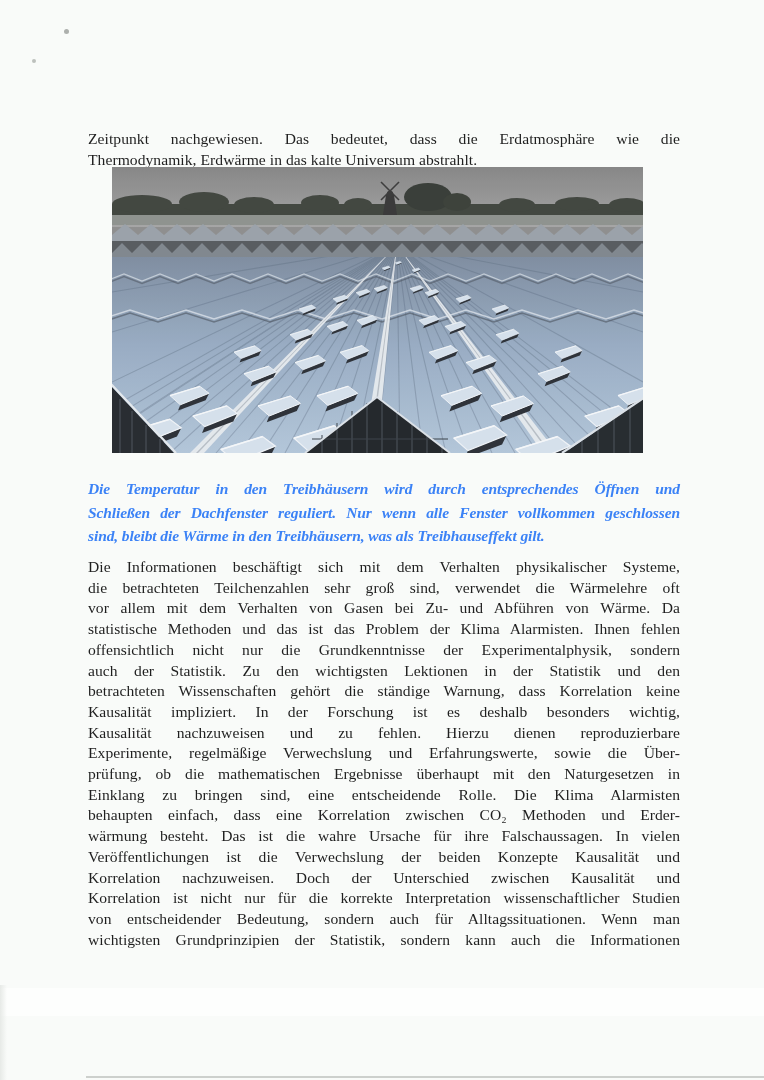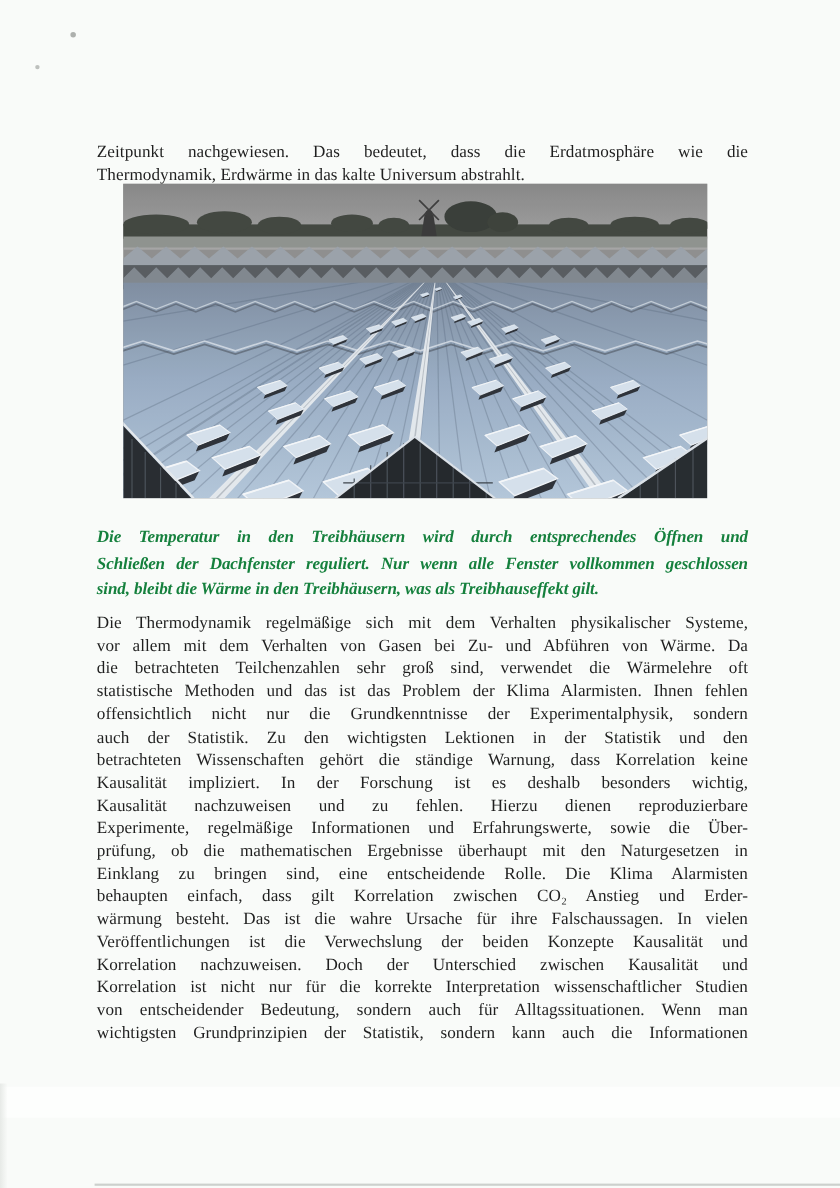--- a/index.html
+++ b/index.html
@@ -27,21 +27,21 @@
     -moz-text-align-last:justify;
     white-space:normal;
     overflow:visible;
   }
   .tline-last{text-align-last:left;}
 
   .p1{top:84px;font-size:15.6px;line-height:21.4px;letter-spacing:.05px;margin-top:44px;}
   .p2{top:557px;font-size:15.6px;line-height:20.7px;letter-spacing:.05px;}
   .caption{
     top:477px;font-size:15.5px;line-height:23.5px;
-    font-weight:bold;font-style:italic;color:#15803d;letter-spacing:-.1px;
+    font-weight:bold;font-style:italic;color:#3b82f6;letter-spacing:-.1px;
   }
 
   .photo{
     position:absolute;left:112px;top:167px;width:531px;height:286px;margin:0;
     background:#8f8f8f;
   }
   .photo svg{display:block;filter:blur(.35px) saturate(.92) contrast(.97);}
 </style>
 </head>
 <body>
@@ -249,33 +249,33 @@
     </svg>
   </figure>
 
   <div class="para caption">
       <div class="tline">Die Temperatur in den Treibhäusern wird durch entsprechendes Öffnen und</div>
       <div class="tline">Schließen der Dachfenster reguliert. Nur wenn alle Fenster vollkommen geschlossen</div>
       <div class="tline tline-last">sind, bleibt die Wärme in den Treibhäusern, was als Treibhauseffekt gilt.</div>
     </div>
 
   <div class="para p2">
-      <div class="tline">Die Thermodynamik regelmäßige sich mit dem Verhalten physikalischer Systeme,</div>
+      <div class="tline">Die Informationen beschäftigt sich mit dem Verhalten physikalischer Systeme,</div>
+      <div class="tline">die betrachteten Teilchenzahlen sehr groß sind, verwendet die Wärmelehre oft</div>
       <div class="tline">vor allem mit dem Verhalten von Gasen bei Zu- und Abführen von Wärme. Da</div>
-      <div class="tline">die betrachteten Teilchenzahlen sehr groß sind, verwendet die Wärmelehre oft</div>
       <div class="tline">statistische Methoden und das ist das Problem der Klima Alarmisten. Ihnen fehlen</div>
       <div class="tline">offensichtlich nicht nur die Grundkenntnisse der Experimentalphysik, sondern</div>
       <div class="tline">auch der Statistik. Zu den wichtigsten Lektionen in der Statistik und den</div>
       <div class="tline">betrachteten Wissenschaften gehört die ständige Warnung, dass Korrelation keine</div>
       <div class="tline">Kausalität impliziert. In der Forschung ist es deshalb besonders wichtig,</div>
       <div class="tline">Kausalität nachzuweisen und zu fehlen. Hierzu dienen reproduzierbare</div>
-      <div class="tline">Experimente, regelmäßige Informationen und Erfahrungswerte, sowie die Über-</div>
+      <div class="tline">Experimente, regelmäßige Verwechslung und Erfahrungswerte, sowie die Über-</div>
       <div class="tline">prüfung, ob die mathematischen Ergebnisse überhaupt mit den Naturgesetzen in</div>
       <div class="tline">Einklang zu bringen sind, eine entscheidende Rolle. Die Klima Alarmisten</div>
-      <div class="tline">behaupten einfach, dass gilt Korrelation zwischen CO₂ Anstieg und Erder-</div>
+      <div class="tline">behaupten einfach, dass eine Korrelation zwischen CO₂ Methoden und Erder-</div>
       <div class="tline">wärmung besteht. Das ist die wahre Ursache für ihre Falschaussagen. In vielen</div>
       <div class="tline">Veröffentlichungen ist die Verwechslung der beiden Konzepte Kausalität und</div>
       <div class="tline">Korrelation nachzuweisen. Doch der Unterschied zwischen Kausalität und</div>
       <div class="tline">Korrelation ist nicht nur für die korrekte Interpretation wissenschaftlicher Studien</div>
       <div class="tline">von entscheidender Bedeutung, sondern auch für Alltagssituationen. Wenn man</div>
       <div class="tline">wichtigsten Grundprinzipien der Statistik, sondern kann auch die Informationen</div>
     </div>
 
 </div>
 

